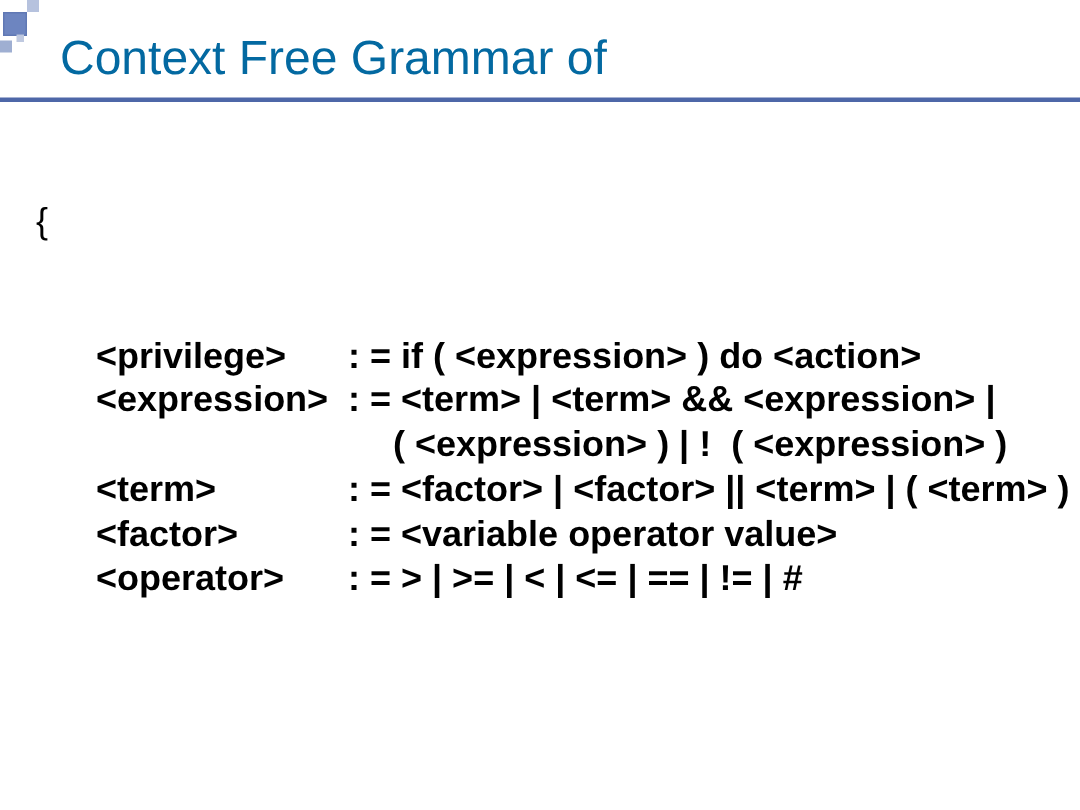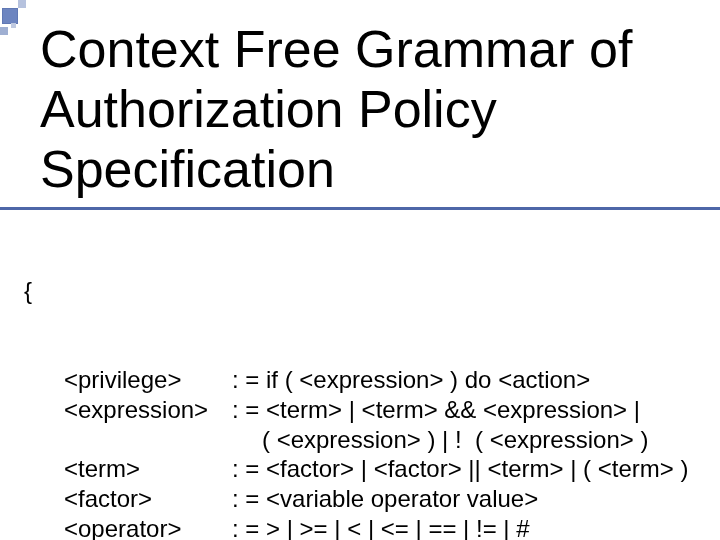--- a/index.html
+++ b/index.html
@@ -24,60 +24,59 @@
   .sq {
     position: absolute;
     background: #7a8fc4;
   }
   .sq1 { top: 8px;  left: 2px;  width: 14px; height: 14px; background:#6d85c0; border:1px solid #6078b4; }
   .sq2 { top: 0px;  left: 18px; width: 8px;  height: 8px;  background:#b6c2de; }
   .sq3 { top: 27px; left: 0px;  width: 8px;  height: 8px;  background:#9fafd2; }
   .sq4 { top: 23px; left: 11px; width: 5px;  height: 5px;  background:#bfc9e0; }
 
   .title {
-    font-size: 52px;
-    color: #000000;
+    font-size: 32px;
+    color: #0369a1;
     margin: 20px 0 0 40px;
     line-height: 1.15;
     font-weight: 400;
   }
   .title-underline {
     margin: 8px 0 0 0;
     border-bottom: 3px solid #4e67a8;
     width: 720px;
   }
 
   .body {
     margin: 6px 0 0 24px;
     font-size: 24px;
     color: #000;
     line-height: 1.24;
     font-family: Arial, Helvetica, sans-serif;
     white-space: pre;
   }
-  .row { display: flex; }
+  .row { display: flex; font-weight: bold; }
   .indent { display:inline-block; }
   .ind1 { width: 40px; }   
   .lhs-col { display:inline-block; width: 168px; }  
   .rhs-col-empty { display:inline-block; width: 198px; } 
   .rhs-text {}
 </style>
 </head>
 <body>
 
 <div class="deco">
   <div class="sq sq1"></div>
   <div class="sq sq2"></div>
   <div class="sq sq3"></div>
   <div class="sq sq4"></div>
 </div>
 
 <div class="title">
   <span>Context Free Grammar of</span><br>
-  <span>Authorization Policy Specification</span>
 </div>
 <div class="title-underline"></div>
 
 <div class="body">
   <div>{</div>
   <div id="rules"><div class="row"><span class="indent ind1"></span><span class="lhs-col">&lt;privilege&gt;</span><span class="rhs-text">: = if ( &lt;expression&gt; ) do &lt;action&gt;</span></div><div class="row"><span class="indent ind1"></span><span class="lhs-col">&lt;expression&gt;</span><span class="rhs-text">: = &lt;term&gt; | &lt;term&gt; &amp;&amp; &lt;expression&gt; |</span></div><div class="row"><span class="indent ind1"></span><span class="rhs-col-empty"></span><span class="rhs-text">( &lt;expression&gt; ) | !  ( &lt;expression&gt; )</span></div><div class="row"><span class="indent ind1"></span><span class="lhs-col">&lt;term&gt;</span><span class="rhs-text">: = &lt;factor&gt; | &lt;factor&gt; || &lt;term&gt; | ( &lt;term&gt; )</span></div><div class="row"><span class="indent ind1"></span><span class="lhs-col">&lt;factor&gt;</span><span class="rhs-text">: = &lt;variable operator value&gt;</span></div><div class="row"><span class="indent ind1"></span><span class="lhs-col">&lt;operator&gt;</span><span class="rhs-text">: = &gt; | &gt;= | &lt; | &lt;= | == | != | #</span></div></div>
   
   
 </div>
 

